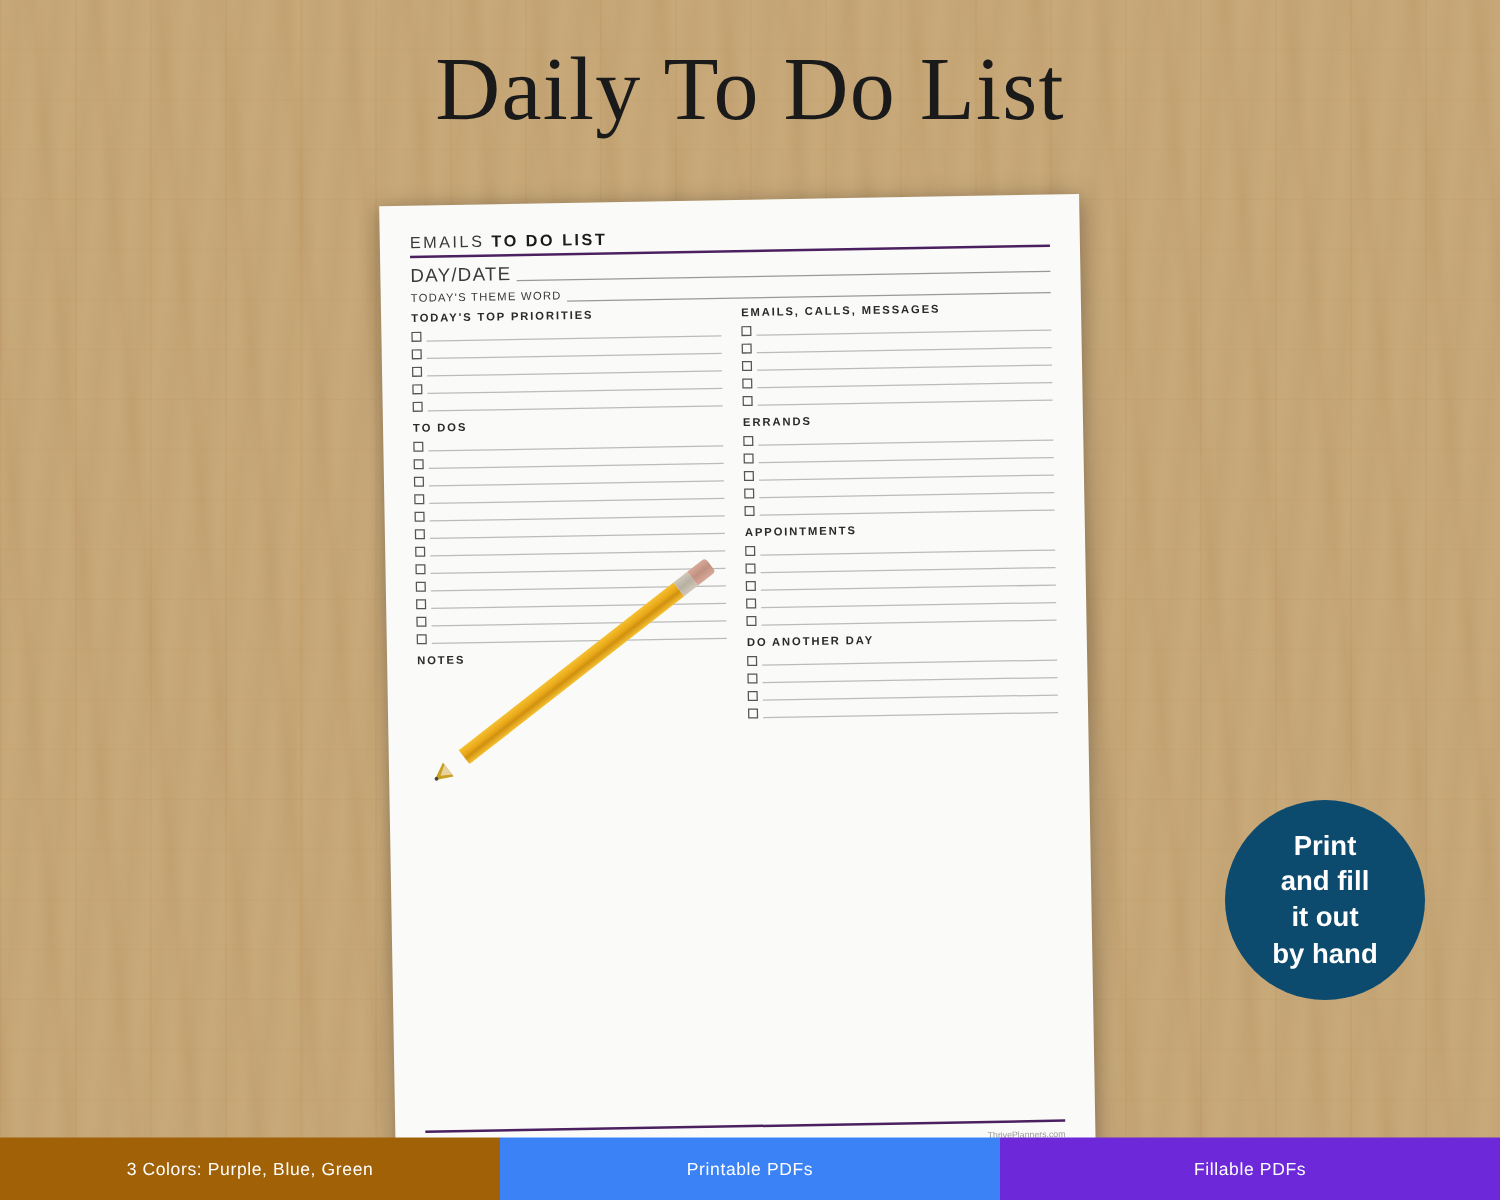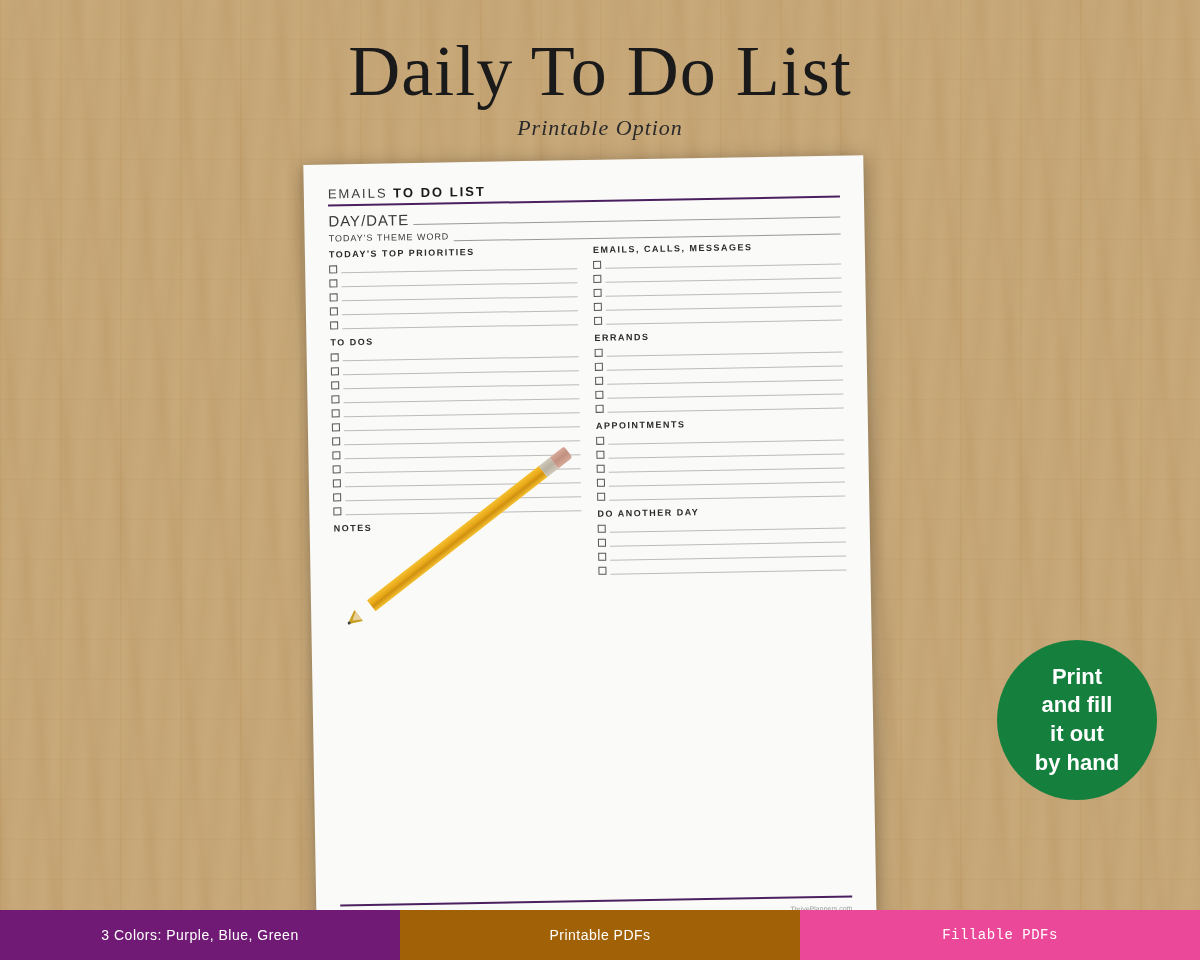--- a/index.html
+++ b/index.html
@@ -190,25 +190,25 @@
       width: 280px;
       height: 14px;
       position: relative;
       display: flex;
       align-items: center;
     }
 
     
     .badge-circle {
       position: absolute;
-      right: 43px;
+      right: 60px;
       bottom: 160px;
       width: 160px;
       height: 160px;
-      background: #15803d;
+      background: #0c4a6e;
       border-radius: 50%;
       display: flex;
       align-items: center;
       justify-content: center;
       text-align: center;
       z-index: 20;
     }
 
     .badge-text {
       color: #ffffff;
@@ -232,47 +232,45 @@
       flex: 1;
       display: flex;
       align-items: center;
       justify-content: center;
       font-size: 14px;
       font-family: Arial, sans-serif;
       letter-spacing: 0.5px;
     }
 
     .bottom-segment.purple {
-      background: #701a75;
-      color: #fff;
-    }
-
-    .bottom-segment.blue {
       background: #a16207;
       color: #fff;
     }
 
+    .bottom-segment.blue {
+      background: #3b82f6;
+      color: #fff;
+    }
+
     .bottom-segment.green {
-      background: #ec4899;
+      background: #6d28d9;
       color: #fff;
-      font-family: Liberation Mono, monospace;
     }
 
     .header-area {
       text-align: center;
       position: relative;
       z-index: 1;
     }
   </style>
 </head>
 <body>
 
 <div class="header-area">
   <div class="main-title">Daily To Do List</div>
-  <div class="subtitle">Printable Option</div>
 </div>
 
 <div class="paper">
 
   <div class="paper-title">
     <span>EMAILS </span><span class="bold">TO DO LIST</span>
   </div>
 
   <div class="purple-line"></div>
 

